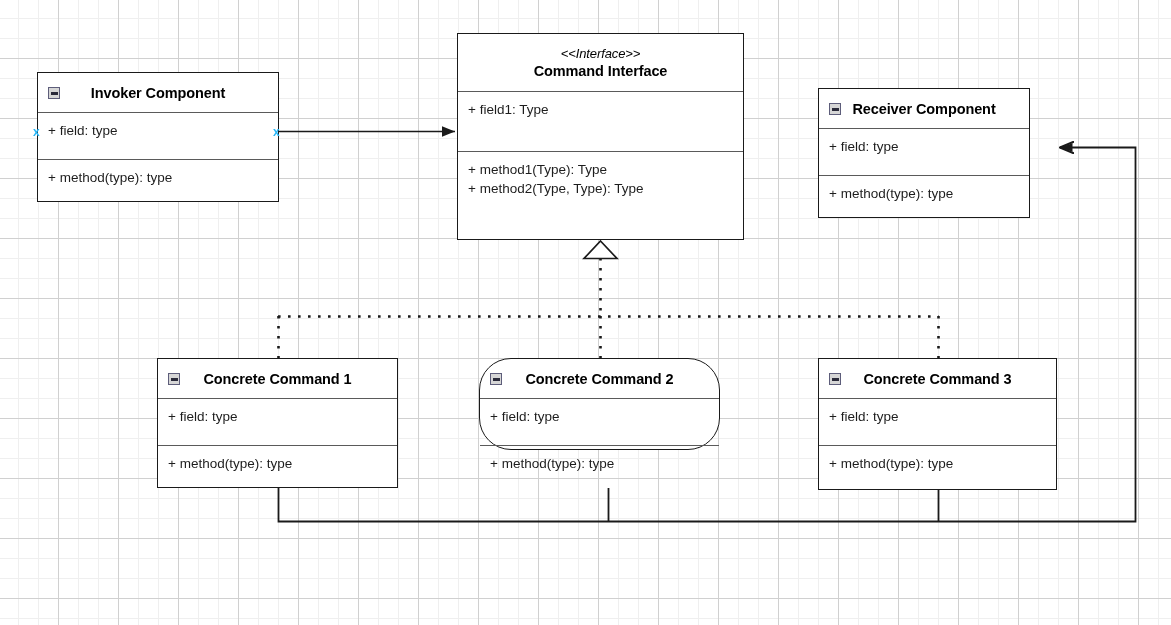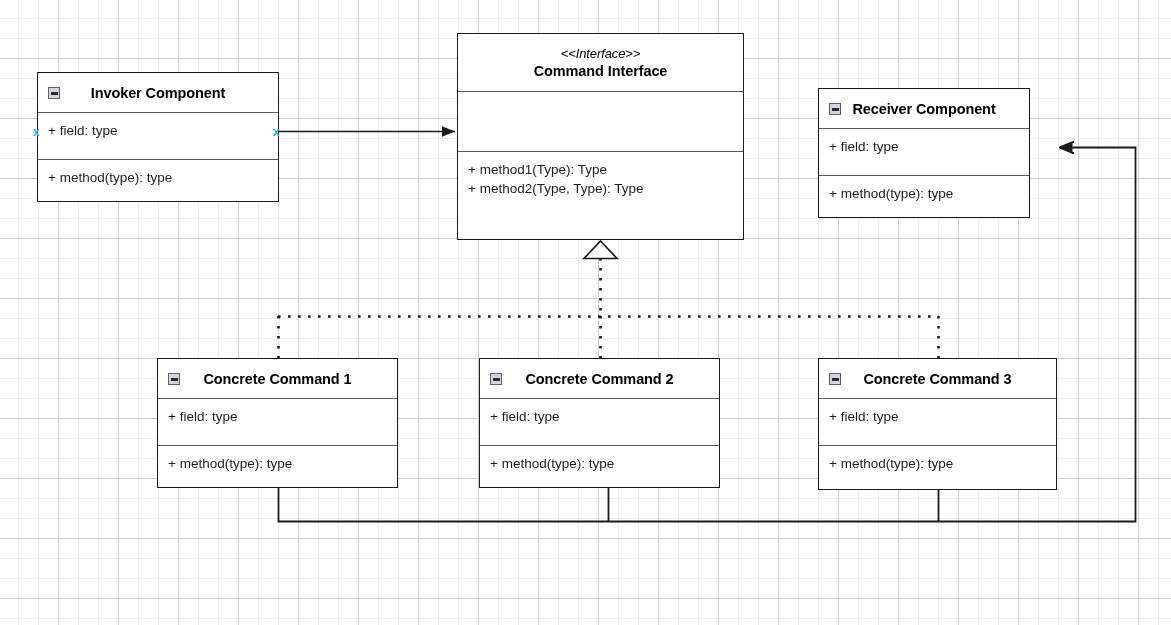--- a/index.html
+++ b/index.html
@@ -160,20 +160,21 @@
   </div>
   <span class="endpoint-x" style="left:33px; top:126px;">x</span>
   <span class="endpoint-x" style="left:273px; top:126px;">x</span>
 
   <div class="uml-class" style="left:457px; top:33px; width:287px; height:207px;">
     <div class="uml-title" style="height:58px;">
       <span class="stereotype">&lt;&lt;Interface&gt;&gt;</span>
       <span class="title-text">Command Interface</span>
     </div>
     <div class="compartment" style="height:59px;">
+      <div>+ field1: Type</div>
     </div>
     <div class="compartment with-top-border" style="height:88px;">
       <div>+ method1(Type): Type</div>
       <div>+ method2(Type, Type): Type</div>
     </div>
   </div>
 
   <div class="uml-class" style="left:818px; top:88px; width:212px; height:130px;">
     <div class="uml-title" style="height:40px;">
       <span class="collapse-icon"></span>
@@ -193,21 +194,21 @@
       <span class="title-text">Concrete Command 1</span>
     </div>
     <div class="compartment" style="height:46px;">
       <div>+ field: type</div>
     </div>
     <div class="compartment with-top-border" style="height:41px;">
       <div>+ method(type): type</div>
     </div>
   </div>
 
-  <div class="uml-class" style="left:479px; top:358px; width:241px; height:130px;">
+  <div class="uml-class" style="left:479px; top:358px; width:241px; height:92px;border-radius:32px;">
     <div class="uml-title" style="height:40px;">
       <span class="collapse-icon"></span>
       <span class="title-text">Concrete Command 2</span>
     </div>
     <div class="compartment" style="height:46px;">
       <div>+ field: type</div>
     </div>
     <div class="compartment with-top-border" style="height:41px;">
       <div>+ method(type): type</div>
     </div>

